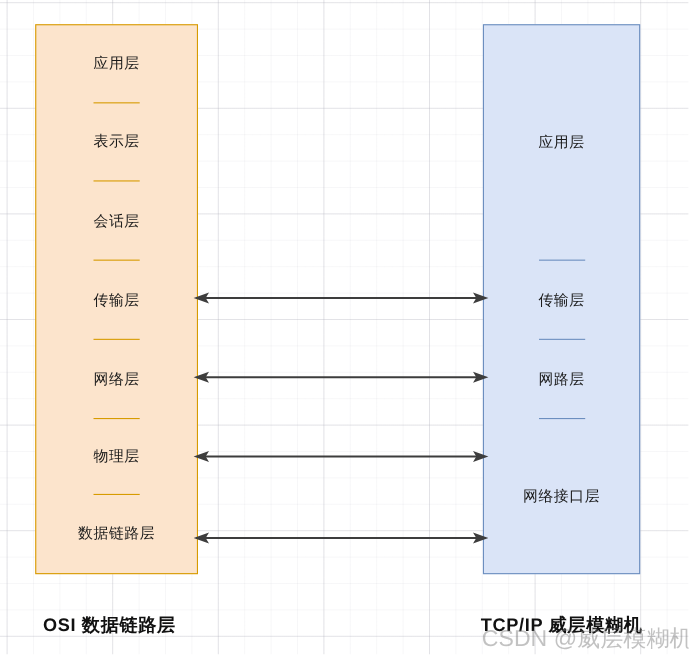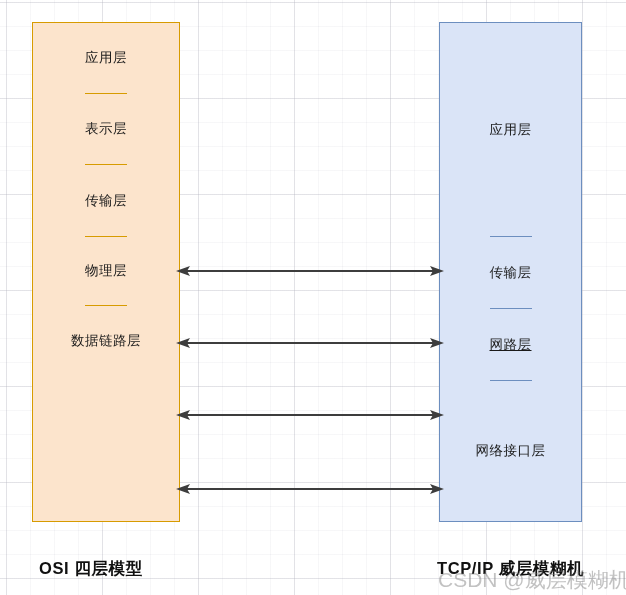--- a/index.html
+++ b/index.html
@@ -113,29 +113,31 @@
   }
 </style>
 </head>
 <body>
 
 <div id="canvas">
 
   <div id="osi-stack" class="stack">
       <div class="layer" style="height: 71px; flex: 0 0 71px;">应用层</div>
       <div class="layer" style="height: 71px; flex: 0 0 71px;">表示层</div>
+      <div class="layer" style="height: 72px; flex: 0 0 72px;">会话层</div>
       <div class="layer" style="height: 72px; flex: 0 0 72px;">传输层</div>
+      <div class="layer" style="height: 72px; flex: 0 0 72px;">网络层</div>
       <div class="layer" style="height: 69px; flex: 0 0 69px;">物理层</div>
       <div class="layer" style="height: 70px; flex: 0 0 70px;">数据链路层</div>
     </div>
 
   <div id="tcpip-stack" class="stack">
       <div class="layer" style="height: 214px; flex: 0 0 214px;">应用层</div>
       <div class="layer" style="height: 72px; flex: 0 0 72px;">传输层</div>
-      <div class="layer" style="height: 72px; flex: 0 0 72px; text-decoration: underline;">网路层</div>
+      <div class="layer" style="height: 72px; flex: 0 0 72px;">网路层</div>
       <div class="layer" style="height: 139px; flex: 0 0 139px;">网络接口层</div>
     </div>
 
   <div id="arrow-layer">
       <svg class="arrow-svg" width="268" height="20" viewBox="0 0 268 20" style="top: 261px;">
         <line x1="9" y1="10" x2="259" y2="10" stroke="#3D3D3D" stroke-width="1.8"></line>
         <path d="M 0 10 L 14 5 L 11 10 L 14 15 Z" fill="#3D3D3D"></path>
         <path d="M 268 10 L 254 5 L 257 10 L 254 15 Z" fill="#3D3D3D"></path>
       </svg>
       <svg class="arrow-svg" width="268" height="20" viewBox="0 0 268 20" style="top: 333px;">
@@ -148,19 +150,19 @@
         <path d="M 0 10 L 14 5 L 11 10 L 14 15 Z" fill="#3D3D3D"></path>
         <path d="M 268 10 L 254 5 L 257 10 L 254 15 Z" fill="#3D3D3D"></path>
       </svg>
       <svg class="arrow-svg" width="268" height="20" viewBox="0 0 268 20" style="top: 479px;">
         <line x1="9" y1="10" x2="259" y2="10" stroke="#3D3D3D" stroke-width="1.8"></line>
         <path d="M 0 10 L 14 5 L 11 10 L 14 15 Z" fill="#3D3D3D"></path>
         <path d="M 268 10 L 254 5 L 257 10 L 254 15 Z" fill="#3D3D3D"></path>
       </svg>
     </div>
 
-  <div class="caption" id="osi-caption">OSI 四层模型</div>
+  <div class="caption" id="osi-caption">OSI 数据链路层</div>
 
   <div class="caption" id="tcpip-caption">TCP/IP 威层模糊机</div>
 
   <div id="watermark">CSDN @威层模糊机</div>
 
 </div>
 
 </body></html>

